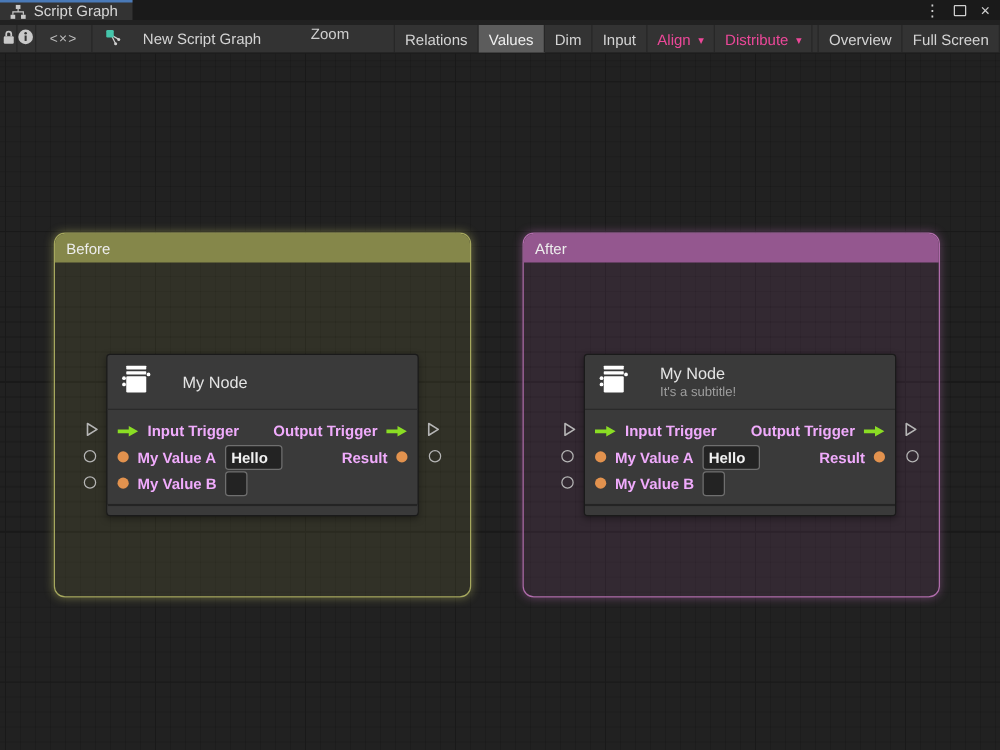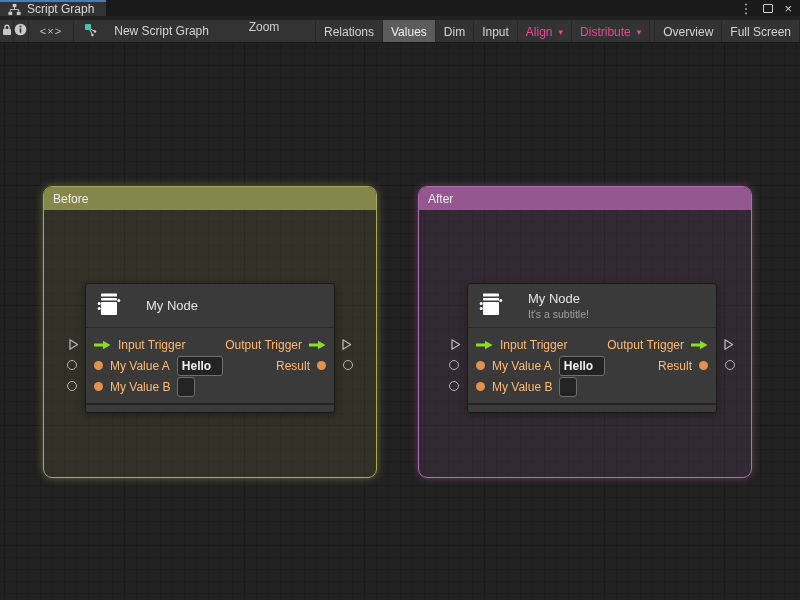--- a/index.html
+++ b/index.html
@@ -70,21 +70,21 @@
   .node { position:relative; width:250px; background:#3a3a3a; border:1px solid #1a1a1a;
           border-radius:3px; box-shadow:0 2px 6px rgba(0,0,0,0.35); }
   .node-header { height:44px; display:flex; align-items:center; gap:24px; padding:0 10px;
                  border-bottom:1px solid #2a2a2a; }
   .node-titles { display:flex; flex-direction:column; justify-content:center; }
   .node-title { font-size:13px; color:#e4e4e4; }
   .node-subtitle { font-size:10.5px; color:#9f9f9f; margin-top:2px; }
   .node-subtitle:empty { display:none; }
   .node-body { padding:6px 0; }
   .row { height:21px; display:flex; align-items:center; padding:0 8px; }
-  .plabel { font-size:12px; color:#fdba74; }
+  .plabel { font-size:12px; color:#f0abfc;font-weight:bold; }
   .plabel.l { margin-left:7px; }
   .plabel.r { margin-right:7px; }
   .spacer { flex:1; }
   .flow-arrow svg { display:block; }
   .vdot { width:9px; height:9px; border-radius:50%; background:var(--vport); flex:none; }
   .vfield { margin-left:7px; height:20px; background:#232323; border:1px solid #6f6f6f;
             border-radius:3px; color:#f0f0f0; font-size:12px; padding:0 4px;
             font-family:"Liberation Sans", sans-serif; }
   .vfield.big { width:46px;font-weight:bold; }
   .vfield.small { width:18px; padding:0; }

